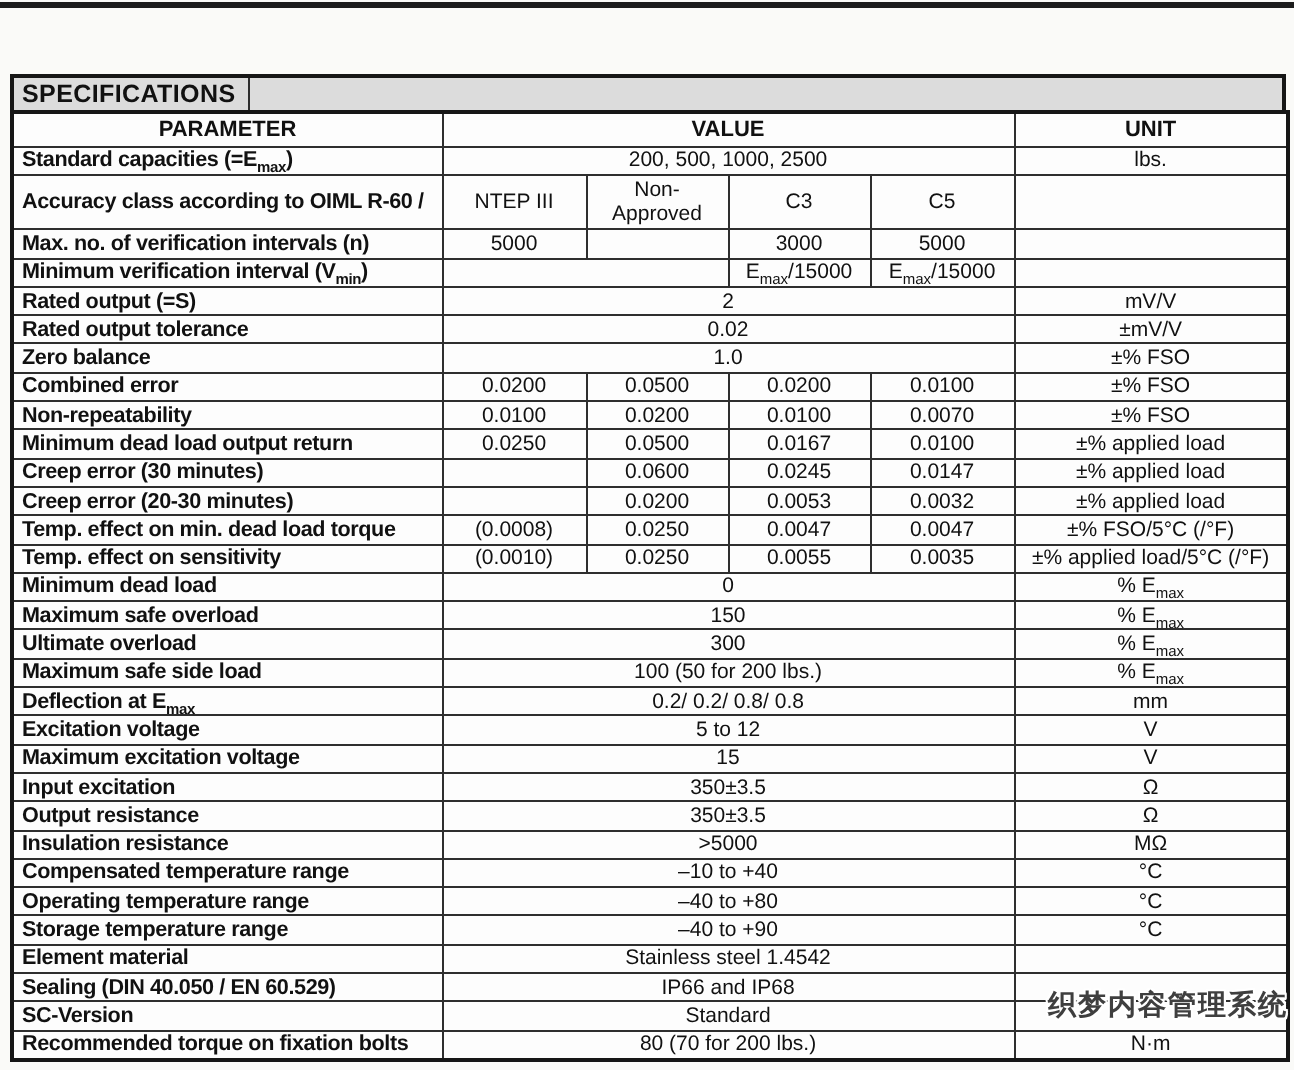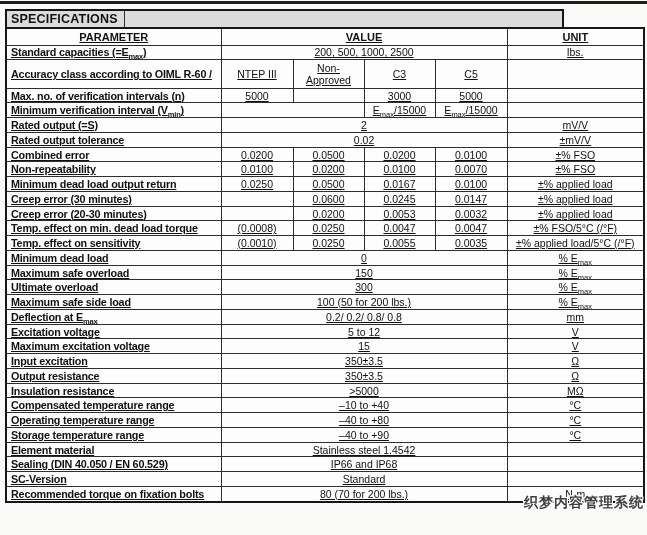--- a/index.html
+++ b/index.html
@@ -10,32 +10,32 @@
   html,body{width:647px;height:535px;overflow:hidden;}
   body{
     background:var(--page-bg);
     font-family:"Liberation Sans","DejaVu Sans",sans-serif;
     color:var(--text);
     position:relative;
   }
   .top-rule{position:absolute;left:0;top:1px;width:647px;height:3px;background:#1c1c1c;}
   .sheet{position:absolute;left:5px;top:9px;width:638px;}
   .title-bar{
-    width:559px;height:18px;background:var(--header-bg);
+    width:638px;height:18px;background:var(--header-bg);
     border:2px solid var(--outer);border-bottom:none;
-    display:flex;align-items:flex-start;
+    display:flex;align-items:flex-start;margin-top:28px;
   }
   .title-cell{
     height:100%;display:flex;align-items:center;
     border-right:1px solid var(--border);padding:0 6px 0 4px;
     font-weight:bold;font-size:12.5px;letter-spacing:.2px;
   }
   table{
     width:638px;height:476px;border-collapse:collapse;table-layout:fixed;
-    border:2px solid var(--outer);background:var(--cell-bg);text-decoration:underline;
+    border:2px solid var(--outer);background:var(--cell-bg);
   }
   th,td{
     border:1px solid var(--border);
     font-size:10.5px;text-align:center;vertical-align:middle;
     padding:0 3px;overflow:hidden;
   }
   thead th{font-size:11px;font-weight:bold;height:17px;}
   td.param{
     text-align:left;font-weight:bold;font-size:10.8px;letter-spacing:-0.2px;
     padding-left:4px;white-space:nowrap;
@@ -108,20 +108,25 @@
           <td class="param">Rated output (=S)</td>
           <td class="val" colspan="4">2</td>
           <td class="unit">mV/V</td>
         </tr>
         <tr>
           <td class="param">Rated output tolerance</td>
           <td class="val" colspan="4">0.02</td>
           <td class="unit">±mV/V</td>
         </tr>
         <tr>
+          <td class="param">Zero balance</td>
+          <td class="val" colspan="4">1.0</td>
+          <td class="unit">±% FSO</td>
+        </tr>
+        <tr>
           <td class="param">Combined error</td>
           <td class="val">0.0200</td>
           <td class="val">0.0500</td>
           <td class="val">0.0200</td>
           <td class="val">0.0100</td>
           <td class="unit">±% FSO</td>
         </tr>
         <tr>
           <td class="param">Non-repeatability</td>
           <td class="val">0.0100</td>

